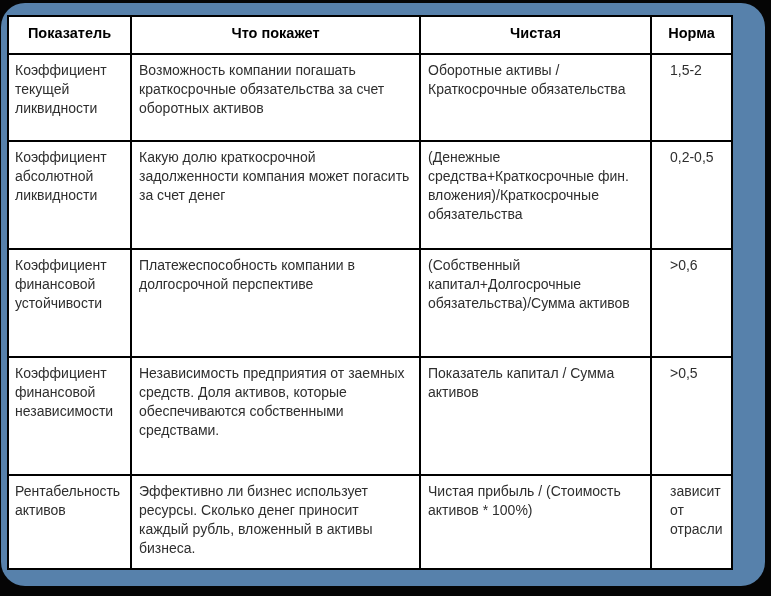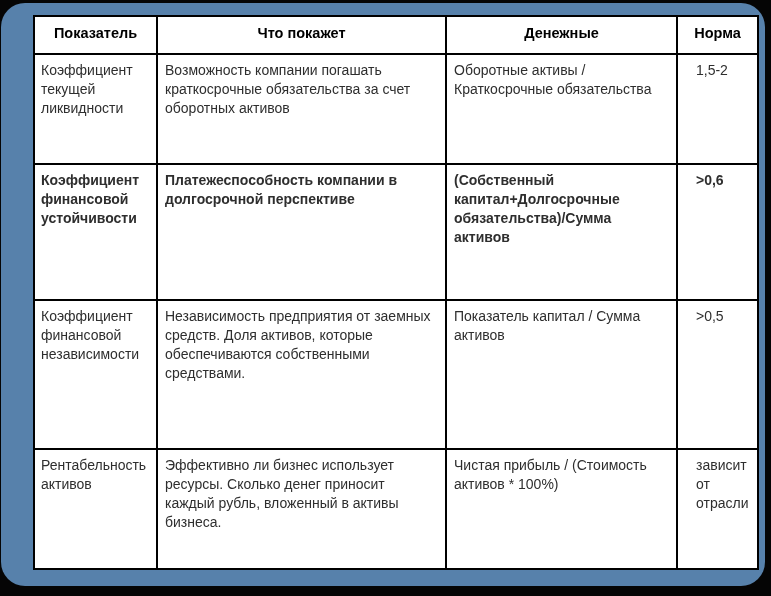--- a/index.html
+++ b/index.html
@@ -21,21 +21,21 @@
     position: absolute;
     left: 1px;
     top: 3px;
     right: 6px;
     bottom: 10px;
     background: #5781ab;
     border-radius: 24px;
   }
   table.ratios {
     position: absolute;
-    left: 32px;
+    left: 6px;
     top: 12px;
     width: 724px;
     height: 555px;
     border-collapse: collapse;
     table-layout: fixed;
     background: #ffffff;
   }
   .ratios th, .ratios td {
     border: 2px solid #000000;
     vertical-align: top;
@@ -54,51 +54,57 @@
     line-height: 19px;
     color: #2e2e2e;
     padding: 6px 7px 2px 7px;
     text-align: left;
   }
   .ratios td.c1 { padding: 6px 3px 6px 6px; }
   .ratios td.c4 { padding: 6px 3px 6px 18px; }
   tr.hr { height: 38px; }
   tr.r1 { height: 79px; }
   tr.r2 { height: 99px; }
-  tr.r3 { height: 98px; font-weight: bold; }
+  tr.r3 { height: 98px; }
   tr.r4 { height: 107px; }
   tr.r5 { height: 84px; }
   tr.r6 { height: 60px; }
 </style>
 </head>
 <body>
 
 <div class="stage">
   <div class="frame">
     <table class="ratios">
       <colgroup>
         <col style="width:123px">
         <col style="width:289px">
         <col style="width:231px">
         <col style="width:81px">
       </colgroup>
       <thead>
         <tr class="hr">
           <th>Показатель</th>
           <th>Что покажет</th>
-          <th>Денежные</th>
+          <th>Чистая</th>
           <th>Норма</th>
         </tr>
       </thead>
       <tbody>
         <tr class="r1">
           <td class="c1">Коэффициент текущей ликвидности</td>
           <td class="c2">Возможность компании погашать краткосрочные обязательства за счет оборотных активов</td>
           <td class="c3">Оборотные активы / Краткосрочные обязательства</td>
           <td class="c4">1,5-2</td>
+        </tr>
+        <tr class="r2">
+          <td class="c1">Коэффициент абсолютной ликвидности</td>
+          <td class="c2">Какую долю краткосрочной задолженности компания может погасить за счет денег</td>
+          <td class="c3">(Денежные средства+Краткосрочные фин. вложения)/Краткосрочные обязательства</td>
+          <td class="c4">0,2-0,5</td>
         </tr>
         <tr class="r3">
           <td class="c1">Коэффициент финансовой устойчивости</td>
           <td class="c2">Платежеспособность компании в долгосрочной перспективе</td>
           <td class="c3">(Собственный капитал+Долгосрочные обязательства)/Сумма активов</td>
           <td class="c4">&gt;0,6</td>
         </tr>
         <tr class="r4">
           <td class="c1">Коэффициент финансовой независимости</td>
           <td class="c2">Независимость предприятия от заемных средств. Доля активов, которые обеспечиваются собственными средствами.</td>

